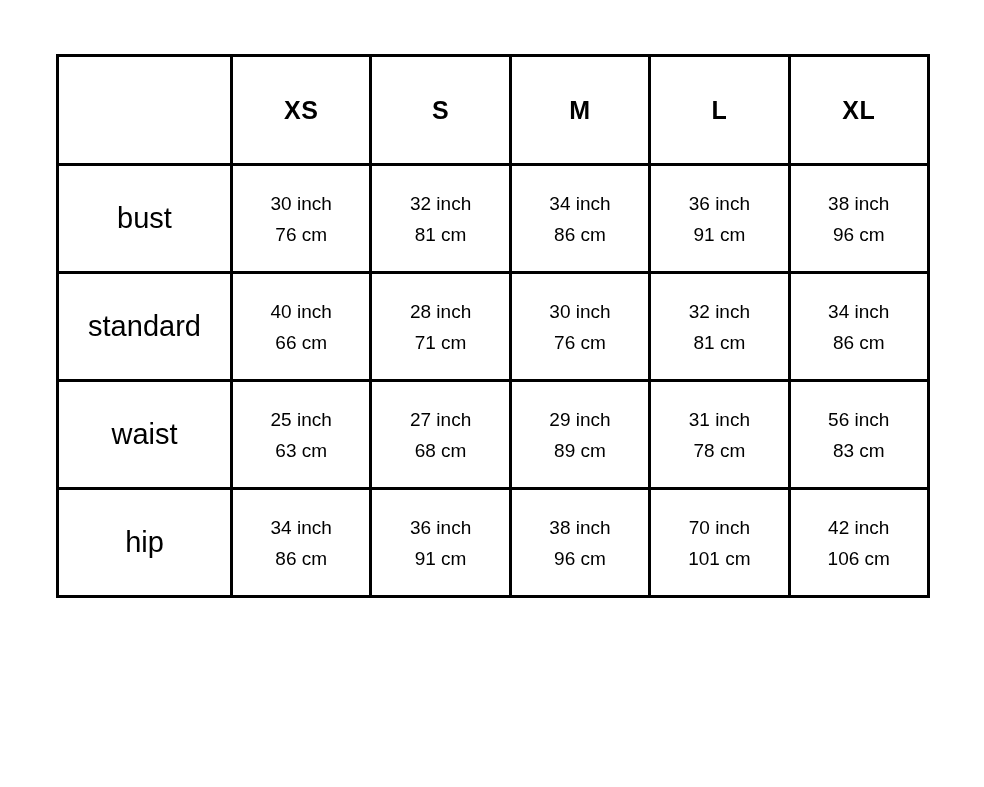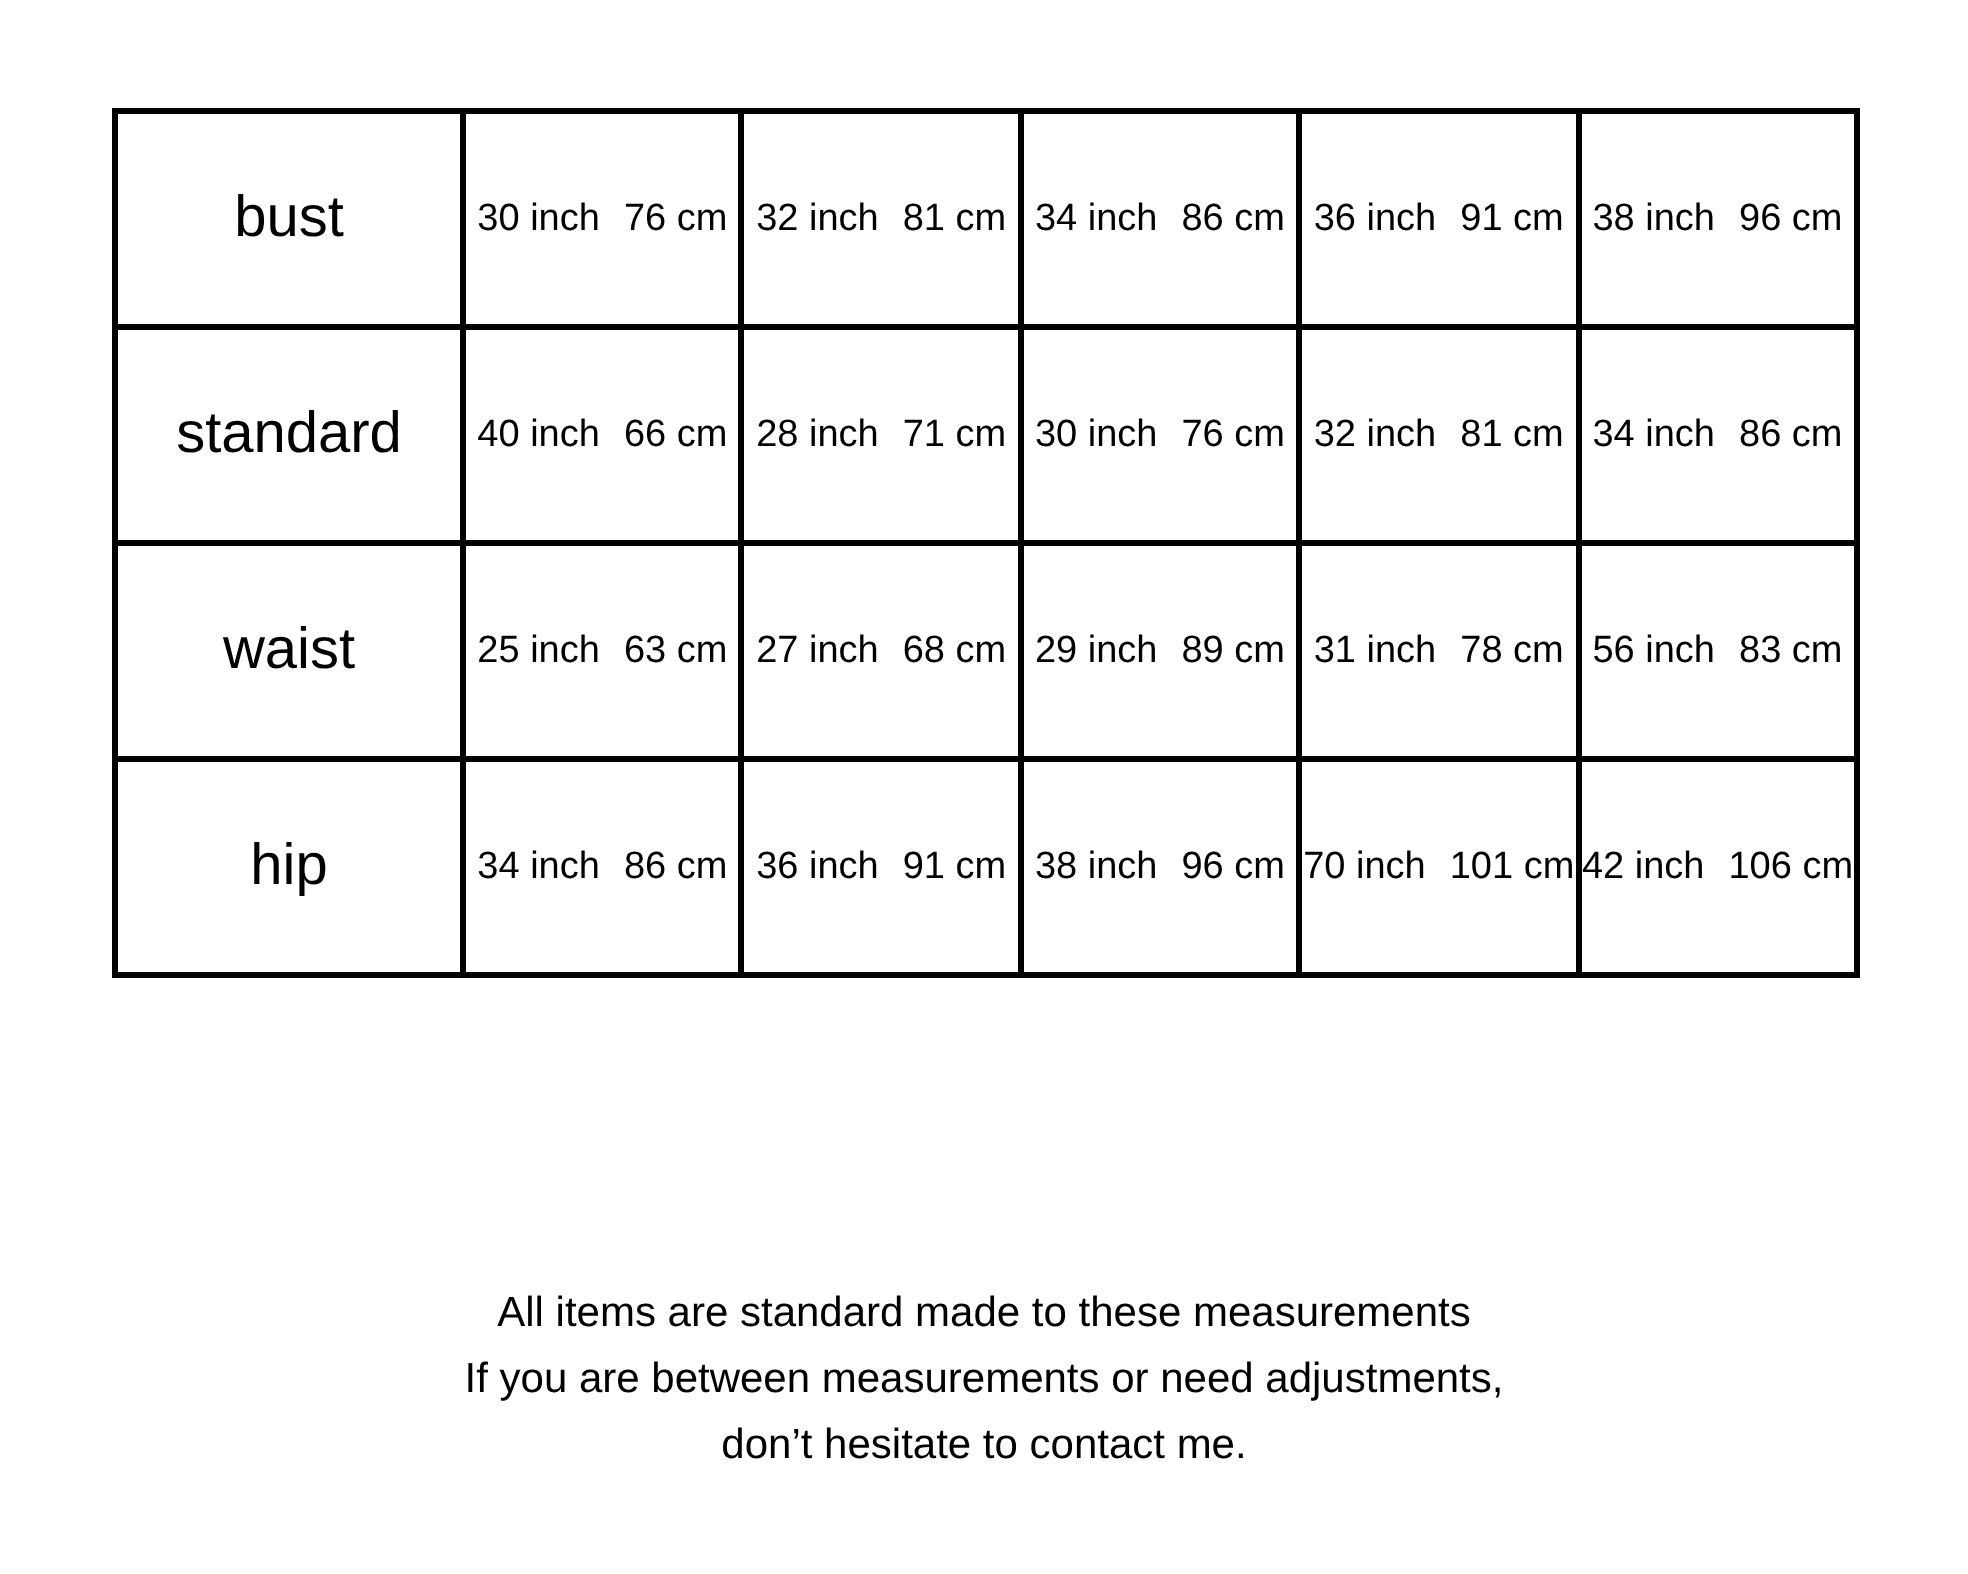--- a/index.html
+++ b/index.html
@@ -37,20 +37,21 @@
     font-weight: bold;
     letter-spacing: 0.5px;
   }
   td.row-label {
     font-size: 29px;
     font-weight: normal;
   }
   td.measure-cell { font-size: 19px; }
   .cell-stack {
     display: flex;
+    flex-direction: column;
     align-items: center;
     justify-content: center;
     gap: 12px;
     height: 100%;
   }
   .inch-line, .cm-line { line-height: 1; white-space: nowrap; }
 
   .footer-note {
     position: absolute;
     left: 0; top: 640px;
@@ -68,20 +69,28 @@
   <table class="size-chart">
     <colgroup>
       <col class="label-col">
       <col class="size-col">
         <col class="size-col">
         <col class="size-col">
         <col class="size-col">
         <col class="size-col">
     </colgroup>
     <tbody>
+      <tr class="header-row">
+        <td></td>
+        <th class="size-header">XS</th>
+        <th class="size-header">S</th>
+        <th class="size-header">M</th>
+        <th class="size-header">L</th>
+        <th class="size-header">XL</th>
+      </tr>
 
       <tr class="data-row">
         <td class="row-label">bust</td>
         <td class="measure-cell">
           <div class="cell-stack">
             <span class="inch-line">30 inch</span>
             <span class="cm-line">76 cm</span>
           </div>
         </td>
         <td class="measure-cell">
@@ -207,19 +216,14 @@
         <td class="measure-cell">
           <div class="cell-stack">
             <span class="inch-line">42 inch</span>
             <span class="cm-line">106 cm</span>
           </div>
         </td>
       </tr>
     </tbody>
   </table>
 
-  <div class="footer-note">
-    <div>All items are standard made to these measurements</div>
-    <div>If you are between measurements or need adjustments,</div>
-    <div>don’t hesitate to contact me.</div>
-  </div>
 
 </div>
 
 </body></html>

